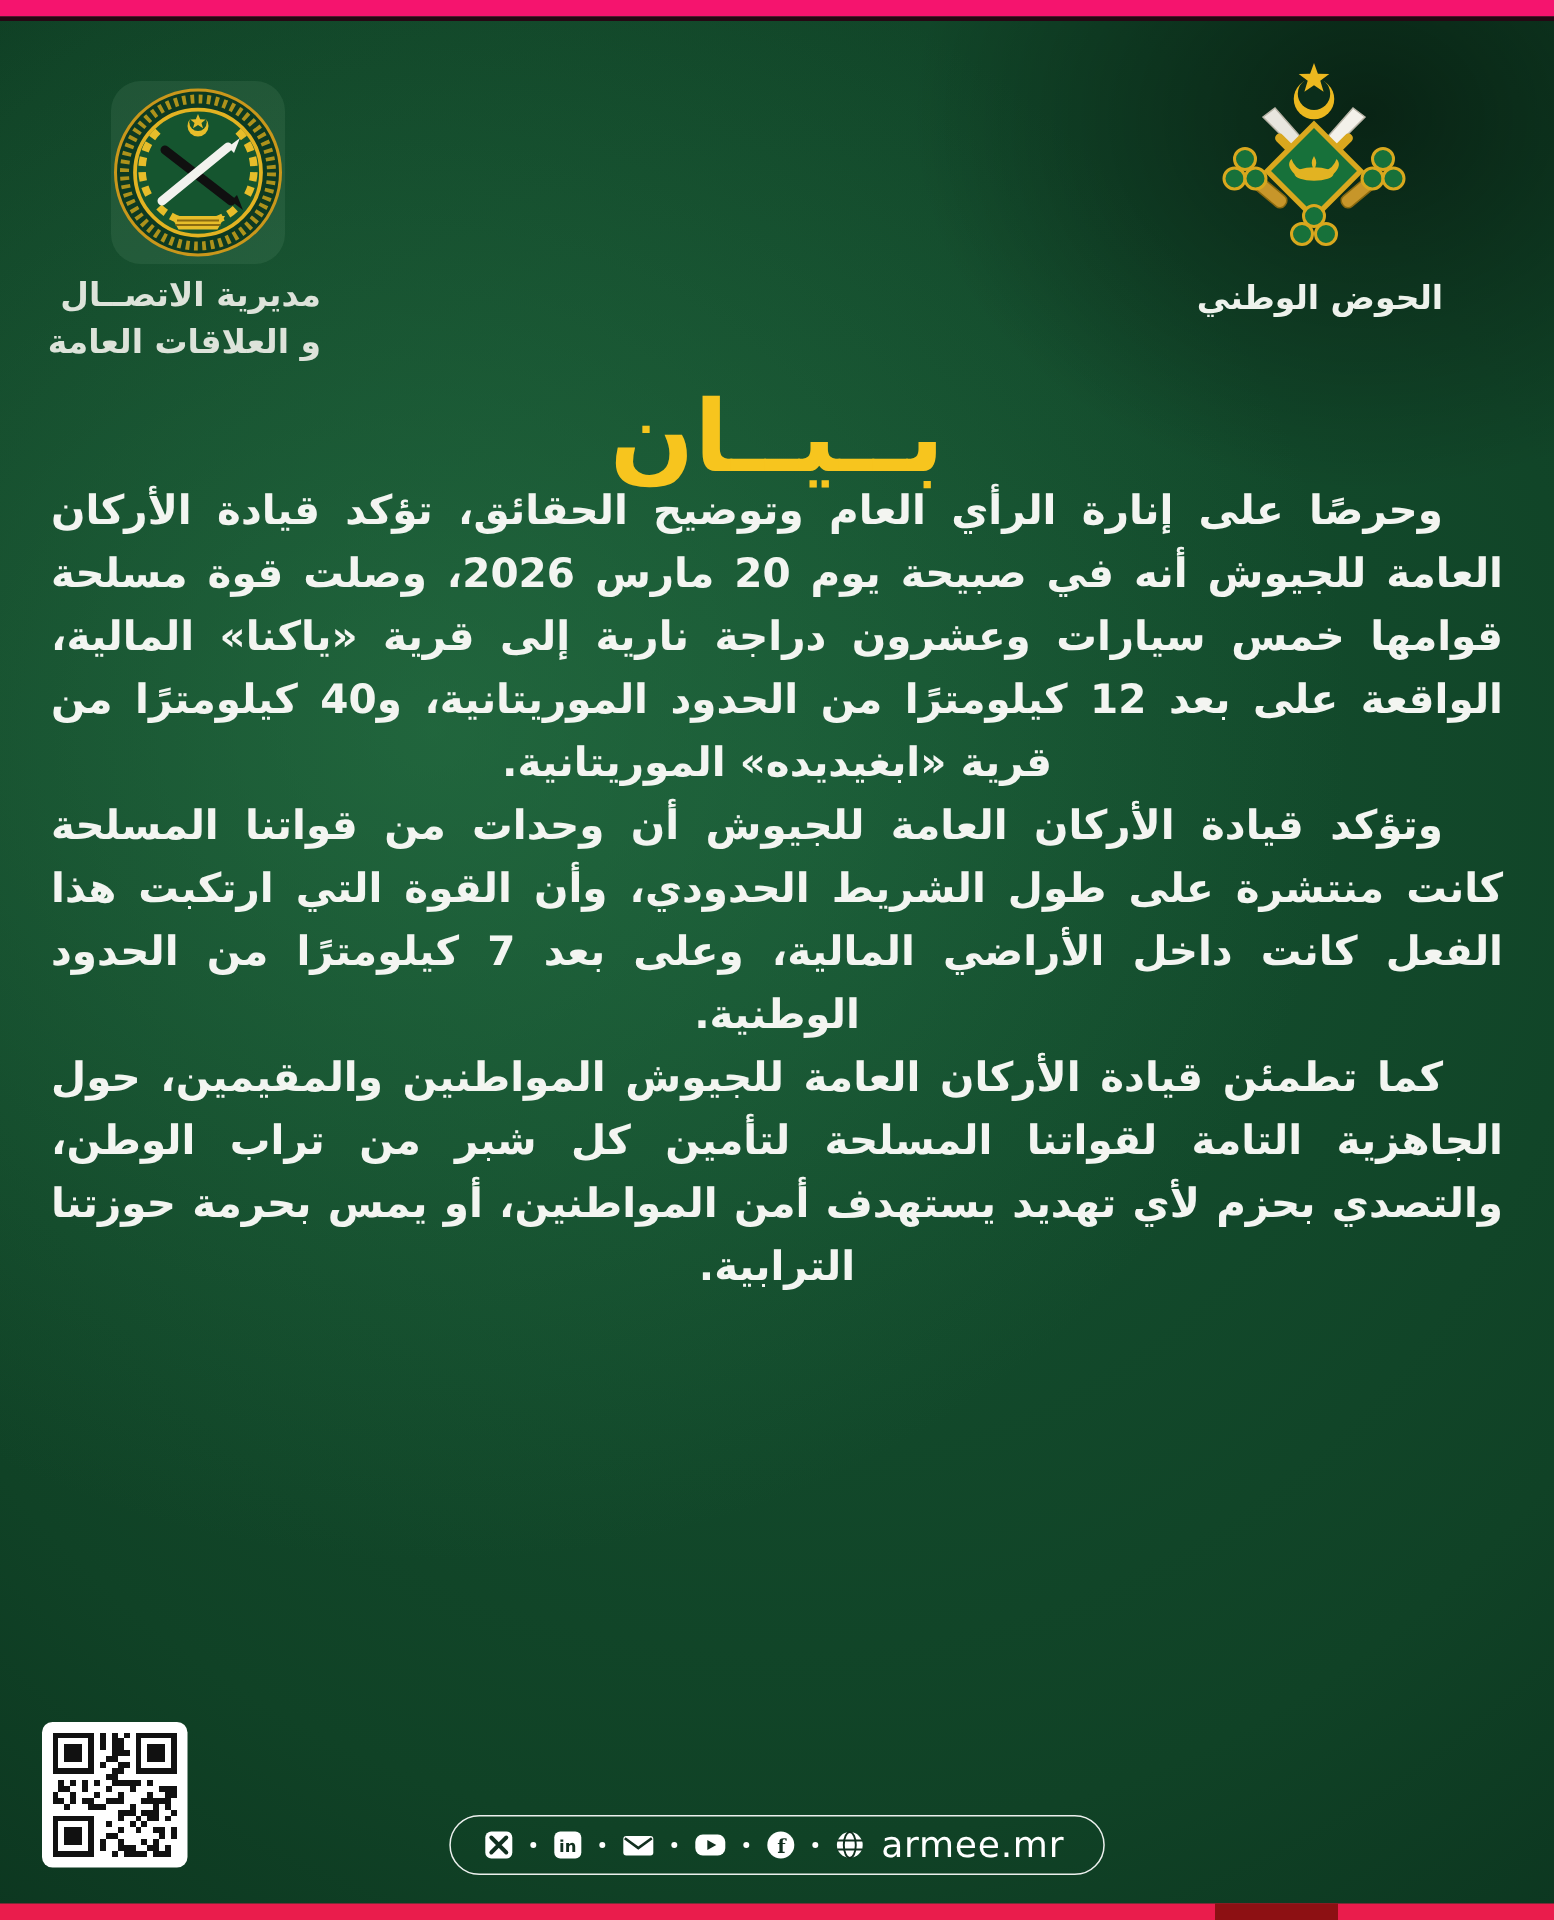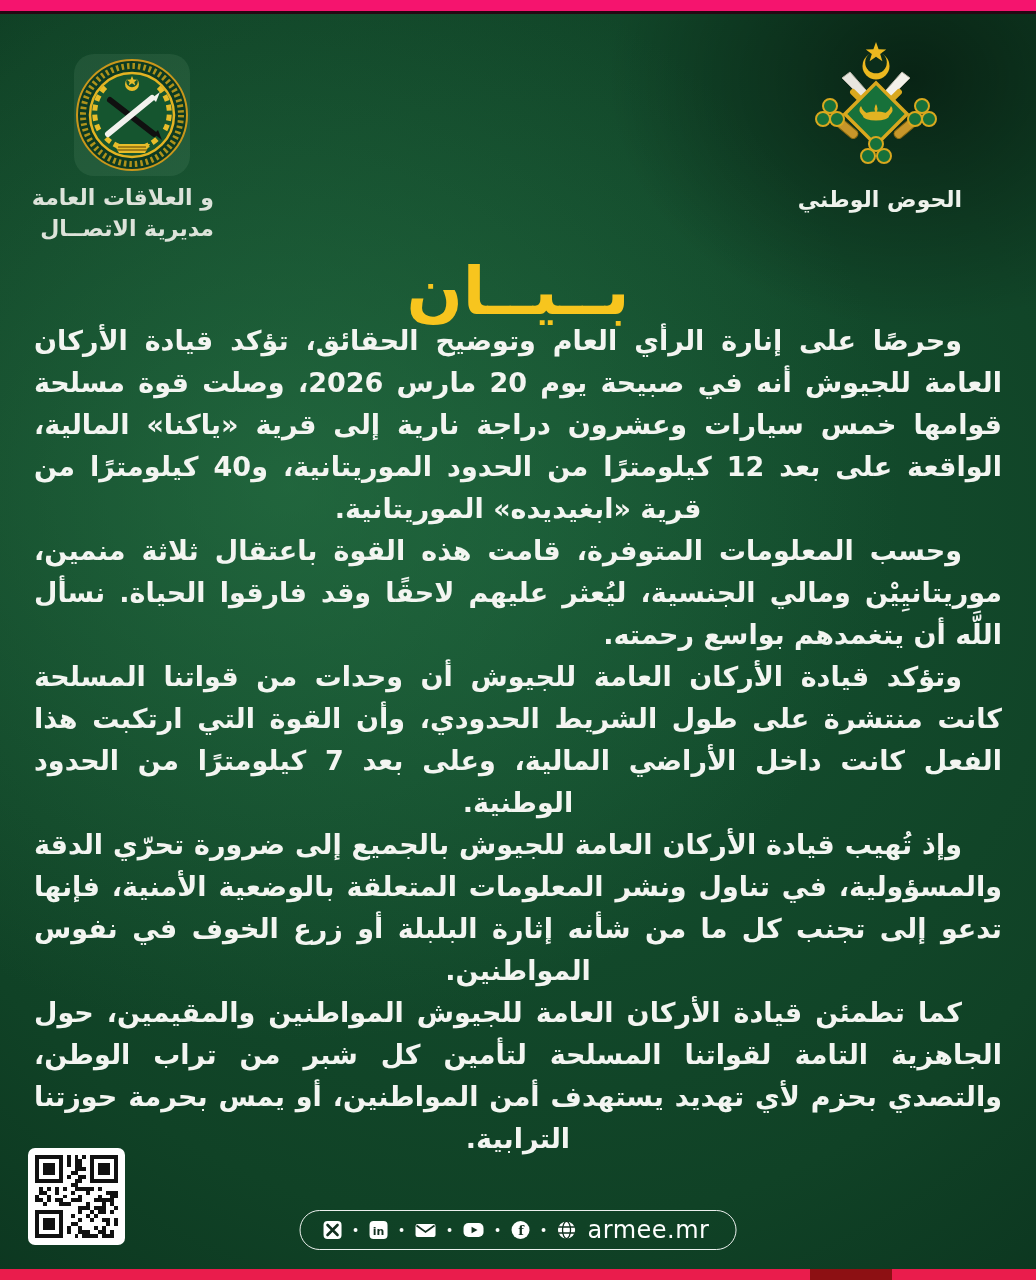--- a/index.html
+++ b/index.html
@@ -86,22 +86,22 @@
       <polygon points="64,22 65.8,26.4 70.4,26.6 66.9,29.4 68.2,33.8 64,31.2 59.8,33.8 61.1,29.4 57.6,26.6 62.2,26.4" fill="#e7bd2a" transform="scale(0.8) translate(16,8)"></polygon>
       <path d="M42 48 L86 82" stroke="#101010" stroke-width="6" stroke-linecap="round"></path>
       <path d="M40 82 L84 46" stroke="#f2f2ee" stroke-width="6" stroke-linecap="round"></path>
       <polygon points="84,46 92,40 88,50" fill="#f2f2ee"></polygon>
       <polygon points="86,82 94,88 90,78" fill="#101010"></polygon>
       <path d="M46 92 h36 l-5 9 h-26 z" fill="#e7bd2a"></path>
       <path d="M50 95 h28 M49 98 h30" stroke="#8a6a10" stroke-width="1.4"></path>
     </svg>
   </div>
   <div class="org-left-label">
+    <div>مديرية الاتصــال</div>
     <div>و العلاقات العامة</div>
-    <div>مديرية الاتصــال</div>
   </div>
 
   <div class="org-right-crest">
     <svg width="132" height="146" viewBox="0 0 132 146">
 
       <circle cx="66" cy="30" r="13.5" fill="#ecb81f"></circle>
       <circle cx="66" cy="26.5" r="10.8" fill="#0b2d1b"></circle>
       <polygon points="66,6 68.6,13.2 76.2,13.4 70.2,17.9 72.4,25.2 66,20.8 59.6,25.2 61.8,17.9 55.8,13.4 63.4,13.2" fill="#ecb81f"></polygon>
 
       <polygon points="66,76 32,42 40,36 70,70" fill="#e8e6df" stroke="#b9b5a8" stroke-width="1"></polygon>
@@ -137,23 +137,21 @@
     </svg>
   </div>
   <div class="org-right-label">
     <div>الحوض الوطني</div>
   </div>
 
   <div class="title">بــيــان</div>
 
   <div class="body">
     <p class="center-last">وحرصًا على إنارة الرأي العام وتوضيح الحقائق، تؤكد قيادة الأركان العامة للجيوش أنه في صبيحة يوم 20 مارس 2026، وصلت قوة مسلحة قوامها خمس سيارات وعشرون دراجة نارية إلى قرية «ياكنا» المالية، الواقعة على بعد 12 كيلومترًا من الحدود الموريتانية، و40 كيلومترًا من قرية «ابغيديده» الموريتانية.</p>
-    <p>وحسب المعلومات المتوفرة، قامت هذه القوة باعتقال ثلاثة منمين، موريتانيِيْن ومالي الجنسية، ليُعثر عليهم لاحقًا وقد فارقوا الحياة. نسأل اللَّه أن يتغمدهم بواسع رحمته.</p>
     <p class="center-last">وتؤكد قيادة الأركان العامة للجيوش أن وحدات من قواتنا المسلحة كانت منتشرة على طول الشريط الحدودي، وأن القوة التي ارتكبت هذا الفعل كانت داخل الأراضي المالية، وعلى بعد 7 كيلومترًا من الحدود الوطنية.</p>
-    <p class="center-last">وإذ تُهيب قيادة الأركان العامة للجيوش بالجميع إلى ضرورة تحرّي الدقة والمسؤولية، في تناول ونشر المعلومات المتعلقة بالوضعية الأمنية، فإنها تدعو إلى تجنب كل ما من شأنه إثارة البلبلة أو زرع الخوف في نفوس المواطنين.</p>
     <p class="center-last">كما تطمئن قيادة الأركان العامة للجيوش المواطنين والمقيمين، حول الجاهزية التامة لقواتنا المسلحة لتأمين كل شبر من تراب الوطن، والتصدي بحزم لأي تهديد يستهدف أمن المواطنين، أو يمس بحرمة حوزتنا الترابية.</p>
   </div>
 
   <div class="qr-box">
     <svg id="qr-svg" viewBox="0 0 21 21">
         <rect x="8" y="0" width="1" height="1" fill="#111"></rect>
         <rect x="10" y="0" width="1" height="1" fill="#111"></rect>
         <rect x="12" y="0" width="1" height="1" fill="#111"></rect>
         <rect x="8" y="1" width="1" height="1" fill="#111"></rect>
         <rect x="10" y="1" width="1" height="1" fill="#111"></rect>

